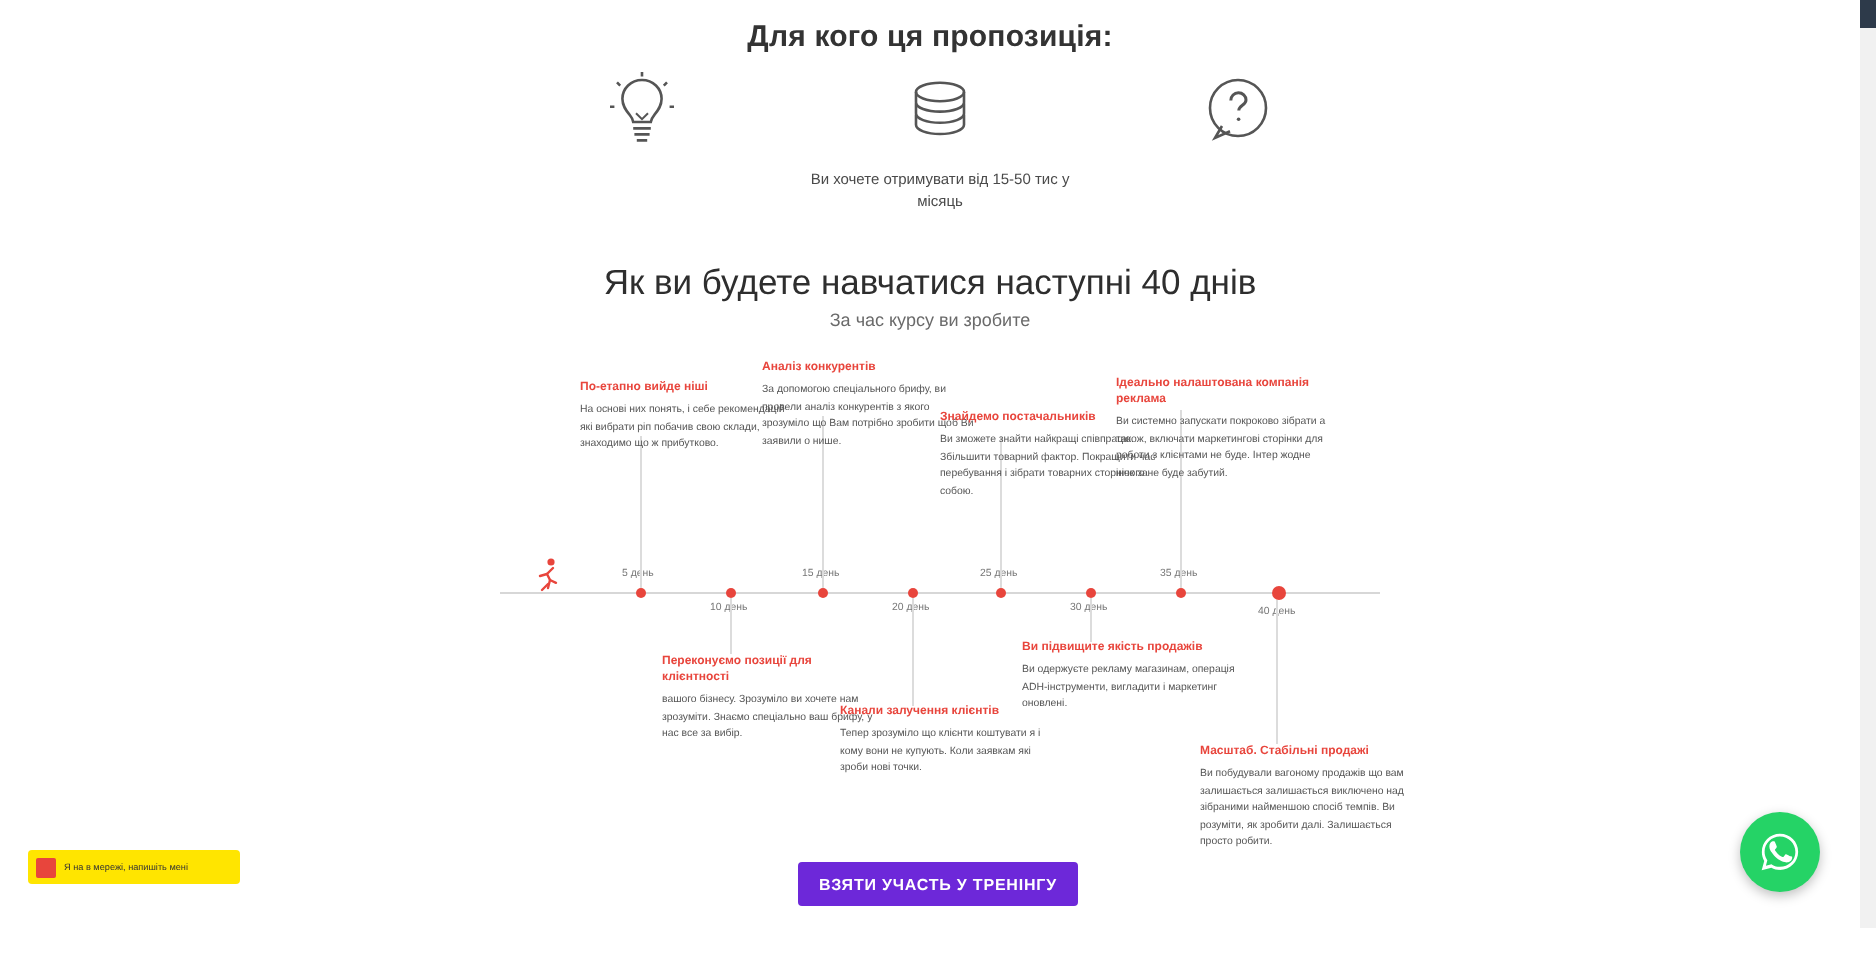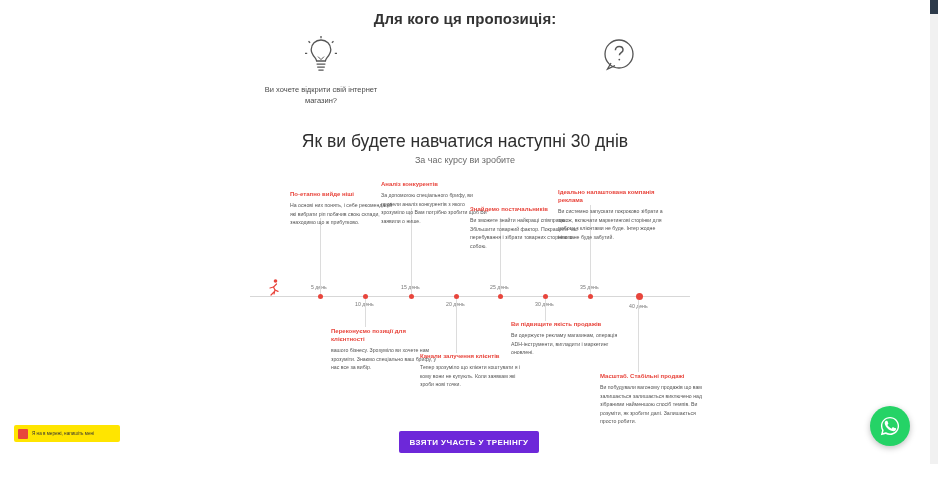--- a/index.html
+++ b/index.html
@@ -212,38 +212,48 @@
 
     <div class="aud-item">
       <div class="aud-icon">
         <svg width="34" height="40" viewBox="0 0 34 40" fill="none" stroke="#555" stroke-width="1.3">
           <path d="M17 4c-5.5 0-9.8 4.2-9.8 9.4 0 3.6 1.9 5.9 3.6 8 1 1.2 1.6 2.3 1.8 3.6h8.8c.2-1.3.8-2.4 1.8-3.6 1.7-2.1 3.6-4.4 3.6-8C26.8 8.2 22.5 4 17 4z"></path>
           <path d="M12.6 28.2h8.8M13.2 31.2h7.6M14.4 34.2h5.2"></path>
           <path d="M17 0v2.2M29.5 5.2l-1.6 1.6M33 17.4h-2.2M4.5 5.2l1.6 1.6M1 17.4h2.2"></path>
           <path d="M14 20.6l3 3 3-3" stroke-width="1"></path>
         </svg>
       </div>
-      <div class="aud-caption">Ви хочете відкрити свій інтернет магазин?</div>
     </div>
 
+    <div class="aud-item">
+      <div class="aud-icon">
+        <svg width="40" height="38" viewBox="0 0 40 38" fill="none" stroke="#555" stroke-width="1.3">
+          <ellipse cx="20" cy="9" rx="12" ry="4.6"></ellipse>
+          <path d="M8 9v5.2c0 2.6 5.4 4.6 12 4.6s12-2 12-4.6V9"></path>
+          <path d="M8 14.6v5.2c0 2.6 5.4 4.6 12 4.6s12-2 12-4.6v-5.2"></path>
+          <path d="M8 20.2v5.2c0 2.6 5.4 4.6 12 4.6s12-2 12-4.6v-5.2"></path>
+        </svg>
+      </div>
+      <div class="aud-caption">Ви хочете отримувати від 15-50 тис у місяць</div>
+    </div>
 
     <div class="aud-item">
       <div class="aud-icon">
         <svg width="40" height="38" viewBox="0 0 40 38" fill="none" stroke="#555" stroke-width="1.3">
           <circle cx="20" cy="17" r="14"></circle>
           <path d="M12 26l-3.5 6 7.5-3.4"></path>
           <path d="M16.4 13.2c0-2.2 1.7-3.8 3.8-3.8s3.8 1.5 3.8 3.6c0 2.6-3.6 2.7-3.6 5.3" stroke-width="1.5"></path>
           <circle cx="20.3" cy="22.6" r="0.9" fill="#555" stroke="none"></circle>
         </svg>
       </div>
     </div>
 
   </div>
 
-  <div class="course-title">Як ви будете навчатися наступні 30 днів</div>
+  <div class="course-title">Як ви будете навчатися наступні 40 днів</div>
   <div class="course-sub">За час курсу ви зробите</div>
 
   <div class="timeline-axis"></div>
 
   <div class="runner-icon">
     <svg width="16" height="18" viewBox="0 0 16 18" fill="none" stroke="#e8453c" stroke-width="1.2" stroke-linecap="round">
       <circle cx="9.5" cy="3" r="1.8" fill="#e8453c" stroke="none"></circle>
       <path d="M10.5 6l-3 3 1.5 3-1 4"></path>
       <path d="M7.5 9l-3.5 1"></path>
       <path d="M9 12l3 1.4"></path>

